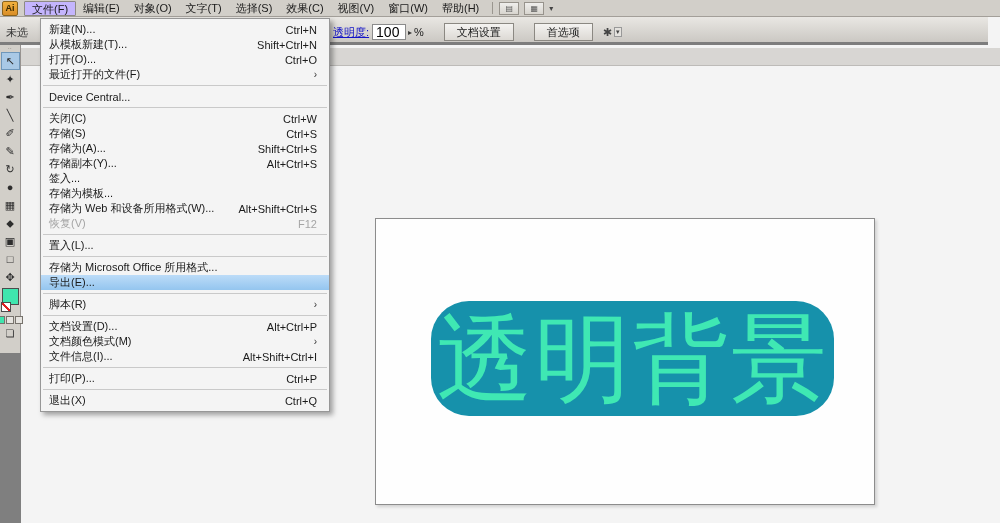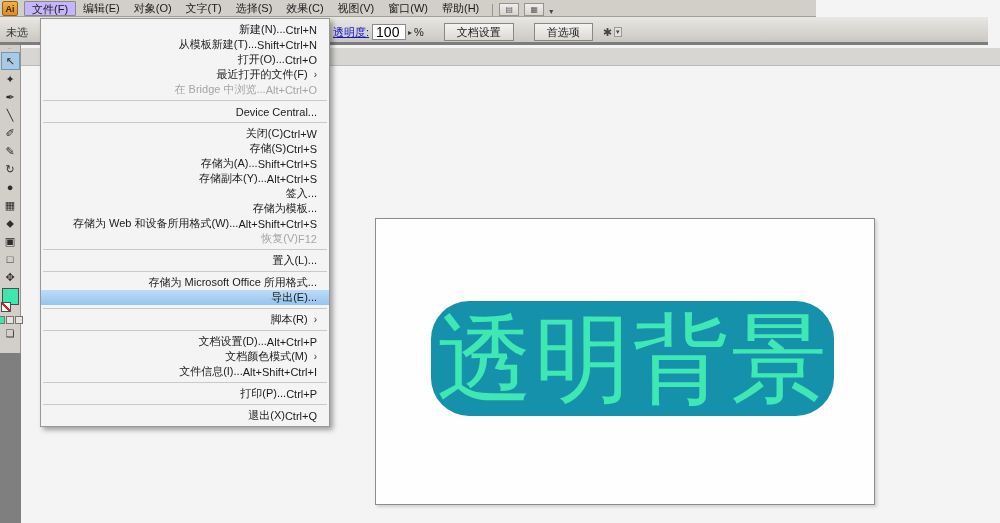--- a/index.html
+++ b/index.html
@@ -4,21 +4,21 @@
 <style>
   :root{
     --teal:#1691ab; --aqua:#3fe8b3; --highlight:#a6d2f4;
     --chrome:#d2cfc9; --fillswatch:#3fe6ae;
   }
   *{box-sizing:border-box;margin:0;padding:0;}
   html,body{width:1000px;height:523px;overflow:hidden;}
   body{font-family:"Liberation Sans","DejaVu Sans",sans-serif;font-size:11px;color:#1a1a1a;background:#f4f4f4;position:relative;}
 
   
-  .menubar{position:absolute;left:0;top:0;width:816px;height:17px;background:var(--chrome);border-bottom:1px solid #a39f99;display:flex;align-items:flex-end;z-index:5;}
+  .menubar{position:absolute;left:0;top:0;width:1000px;height:17px;background:var(--chrome);border-bottom:1px solid #a39f99;display:flex;align-items:center;z-index:5;}
   .ai-logo{width:16px;height:15px;margin:0 6px 0 2px;background:linear-gradient(#f2b13f,#d98e28);color:#3a2a00;font-weight:bold;font-size:9px;display:flex;align-items:center;justify-content:center;border:1px solid #8a631c;border-radius:2px;}
   .menu-item{padding:1px 7px;height:15px;line-height:13px;white-space:nowrap;}
   .menu-item.pressed{background:#c4b5fd;border:1px solid #8d8a84;border-radius:1px;}
   .mb-sep{width:1px;height:12px;background:#9a968f;margin:0 6px;}
   .mb-icon{width:20px;height:13px;border:1px solid #97938c;background:linear-gradient(#efeeec,#d8d5cf);margin-right:5px;display:flex;align-items:center;justify-content:center;font-size:8px;color:#555;}
   .mb-caret{font-size:8px;color:#444;margin-right:8px;}
 
   
   .controlbar{position:absolute;left:0;top:17px;width:988px;height:28px;background:linear-gradient(#e9e7e3,#cbc8c3);border-bottom:3px solid #7d7d7d;z-index:4;}
   .no-selection{position:absolute;left:6px;top:8px;width:30px;overflow:hidden;white-space:nowrap;color:#333;}
@@ -49,21 +49,21 @@
   .stroke-swatch{position:absolute;left:0px;top:14px;width:10px;height:10px;background:#fff;border:1px solid #4c4c4c;
     background-image:linear-gradient(45deg,transparent 42%,#e02020 42%,#e02020 58%,transparent 58%);}
   .mini-row{display:flex;gap:1px;margin-top:2px;}
   .mini-btn{width:8px;height:8px;border:1px solid #77736d;background:#e6e4e0;}
   .mini-btn.color{background:var(--fillswatch);}
   .screen-mode{margin-top:4px;font-size:10px;color:#3a3a3a;}
   .under-toolbar{position:absolute;left:0;top:353px;width:21px;height:170px;background:#7f7f7f;z-index:2;}
 
   
   .dropdown{position:absolute;left:40px;top:18px;width:290px;background:#f4f4f4;border:1px solid #979797;box-shadow:3px 3px 5px rgba(0,0,0,0.35);z-index:6;padding:3px 0;}
-  .dd-item{height:15px;display:flex;align-items:center;padding:0 12px 0 8px;white-space:nowrap;text-align:right;}
+  .dd-item{height:15px;display:flex;align-items:center;padding:0 12px 0 8px;white-space:nowrap;}
   .dd-item .lbl{flex:1;}
   .dd-item .sc{color:#1a1a1a;}
   .dd-item.disabled .lbl,.dd-item.disabled .sc{color:#a5a5a5;}
   .dd-item.hl{background:linear-gradient(#bcdcf8,#94c5ef);}
   .dd-sep{height:1px;background:#c9c9c9;margin:3px 2px;}
   .dd-arrow{font-size:10px;color:#333;margin-left:6px;}
 </style>
 </head>
 <body>
 
@@ -147,24 +147,20 @@
       <span class="sc">Shift+Ctrl+N</span>
     </div>
   <div class="dd-item">
       <span class="lbl">打开(O)...</span>
       <span class="sc">Ctrl+O</span>
     </div>
   <div class="dd-item">
       <span class="lbl">最近打开的文件(F)</span>
       <span class="dd-arrow">›</span>
     </div>
-  <div class="dd-item disabled">
-      <span class="lbl">在 Bridge 中浏览...</span>
-      <span class="sc">Alt+Ctrl+O</span>
-    </div>
   <div class="dd-sep"></div>
   <div class="dd-item">
       <span class="lbl">Device Central...</span>
     </div>
   <div class="dd-sep"></div>
   <div class="dd-item">
       <span class="lbl">关闭(C)</span>
       <span class="sc">Ctrl+W</span>
     </div>
   <div class="dd-item">

